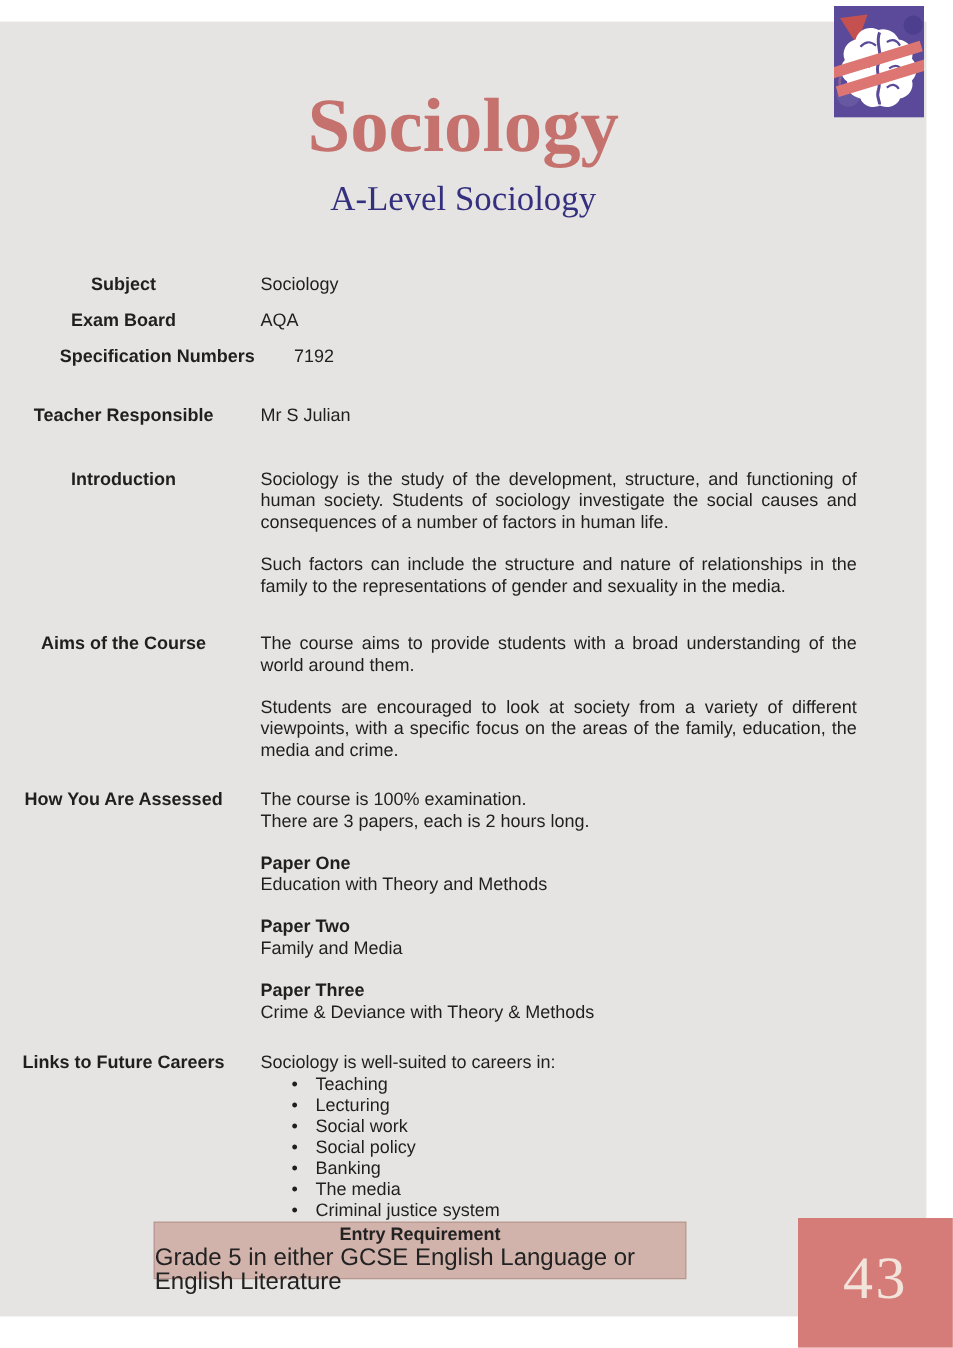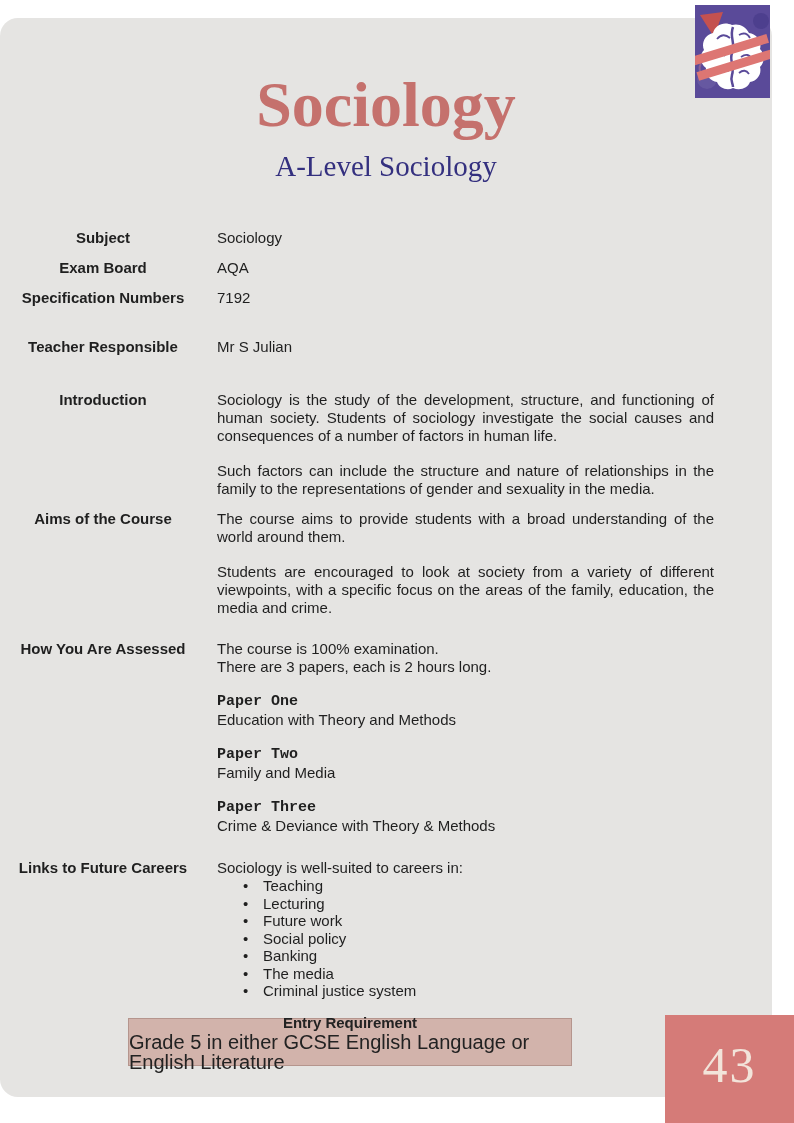--- a/index.html
+++ b/index.html
@@ -7,21 +7,20 @@
   body {
     width:794px; height:1123px;
     font-family:"Liberation Sans", sans-serif;
     position:relative; overflow:hidden;
   }
   .canvas { position:relative; width:794px; height:1123px; background:#ffffff; }
 
   .page {
     position:absolute; left:0; top:18px; width:772px; height:1079px;
     background:var(--page_bg, #e5e4e2);
-    border-radius:18px;
   }
 
   .page-title {
     position:absolute; top:54px; left:0; width:772px;
     text-align:center;
     font-family:"Liberation Serif", serif;
     font-weight:bold; font-size:64px; line-height:66px;
     color:var(--title, #c5716d);
   }
   .page-subtitle {
@@ -32,38 +31,38 @@
     color:var(--subtitle, #34307f);
   }
 
   .content {
     position:absolute; left:0; top:211px; width:714px;
     font-size:15px; line-height:18px; color:var(--text, #1f1f1f);
   }
   .row { display:grid; grid-template-columns:206px 497px; column-gap:11px; }
   .row .label { text-align:center; font-weight:bold; }
   .field-row { margin-bottom:12px; }
-  .field-row.spec { margin-bottom:31px; }
+  .field-row.spec { margin-bottom:31px;padding-left:28px; }
   .field-row.teacher { margin-bottom:35px; }
-  .section-intro { margin-bottom:12px; }
+  .section-intro { margin-bottom:30px; }
   .section-aims { margin-bottom:23px; }
   .section-assessed { margin-bottom:24px; }
   .para { text-align:justify; }
   .para + .para, .block + .block { margin-top:17px; }
-  .bold { font-weight:bold;font-family:Liberation Mono, monospace; }
+  .bold { font-weight:bold; }
 
   .careers-list { list-style:none; padding-left:26px; margin:0; }
   .careers-list li { line-height:17.5px; }
   .careers-list li::before { content:"\2022"; display:inline-block; width:20px; }
 
   .entry-box {
     position:absolute; left:128px; top:1000px; width:444px; height:48px;
     background:var(--entry_bg, #d2b3ab);
     border:1px solid rgba(130,95,85,0.35);
-    display:flex; flex-direction:column; align-items:center; justify-content:center;
+    display:flex; flex-direction:column; align-items:center; 
     color:#222;
   }
   .entry-title { font-weight:bold; font-size:15px; line-height:19px; }
   .entry-text { font-size:20px; line-height:20px; }
 
   .page-number-block {
     position:absolute; left:665px; top:1015px; width:129px; height:108px;
     background:var(--pagenum_bg, #d57b78);
     display:flex; align-items:center; justify-content:center;
   }
@@ -147,21 +146,21 @@
         </div>
       </div>
 
       <div class="row section-careers">
         <div class="label">Links to Future Careers</div>
         <div class="value">
           <div>Sociology is well-suited to careers in:</div>
           <ul class="careers-list">
             <li>Teaching</li>
             <li>Lecturing</li>
-            <li>Future work</li>
+            <li>Social work</li>
             <li>Social policy</li>
             <li>Banking</li>
             <li>The media</li>
             <li>Criminal justice system</li>
           </ul>
         </div>
       </div>
 
     </div>
 

